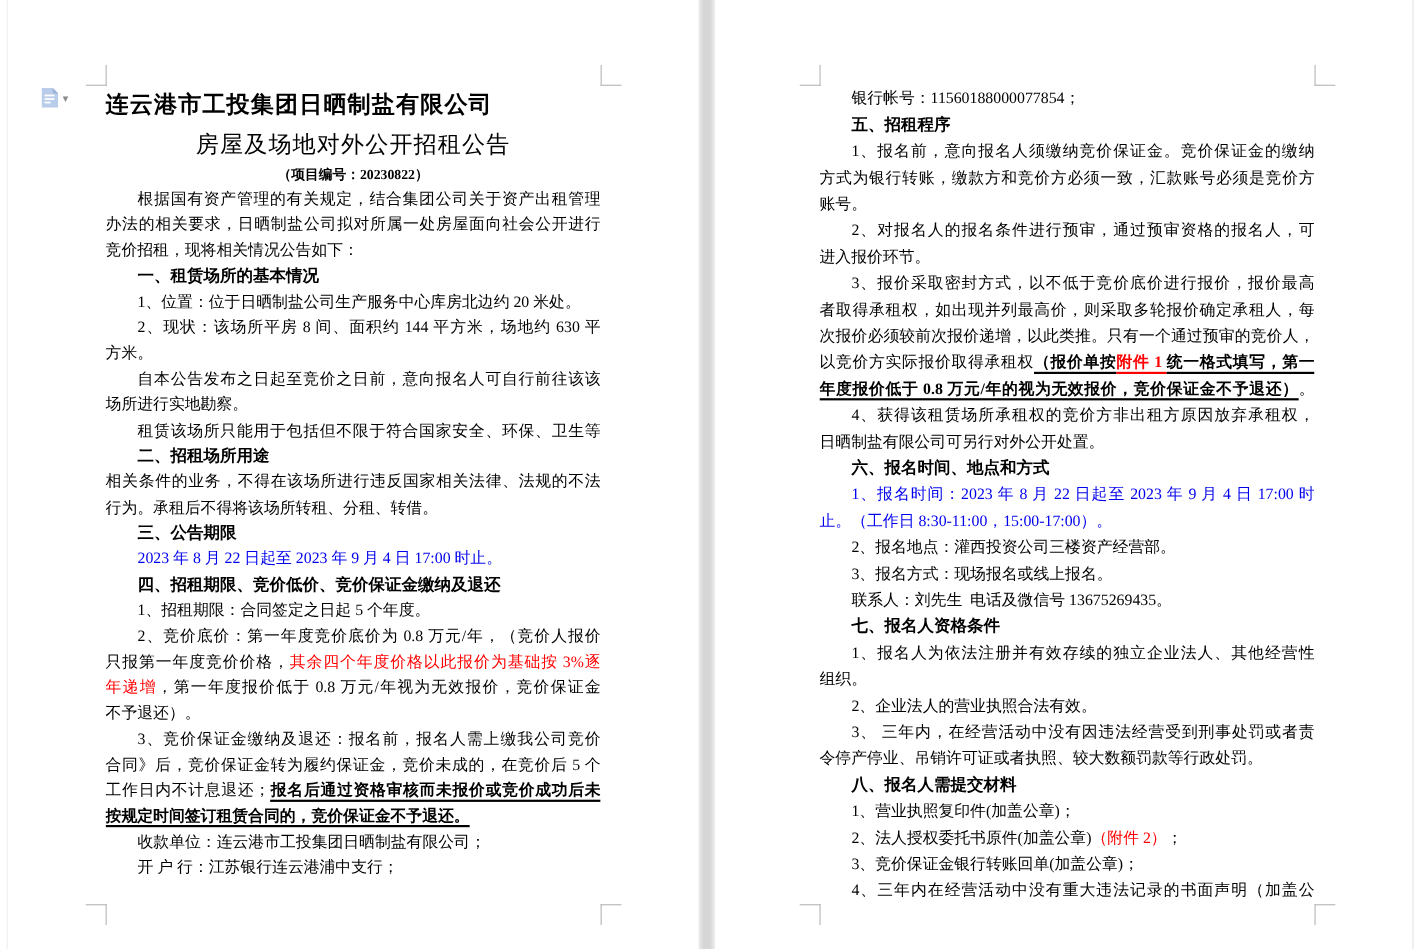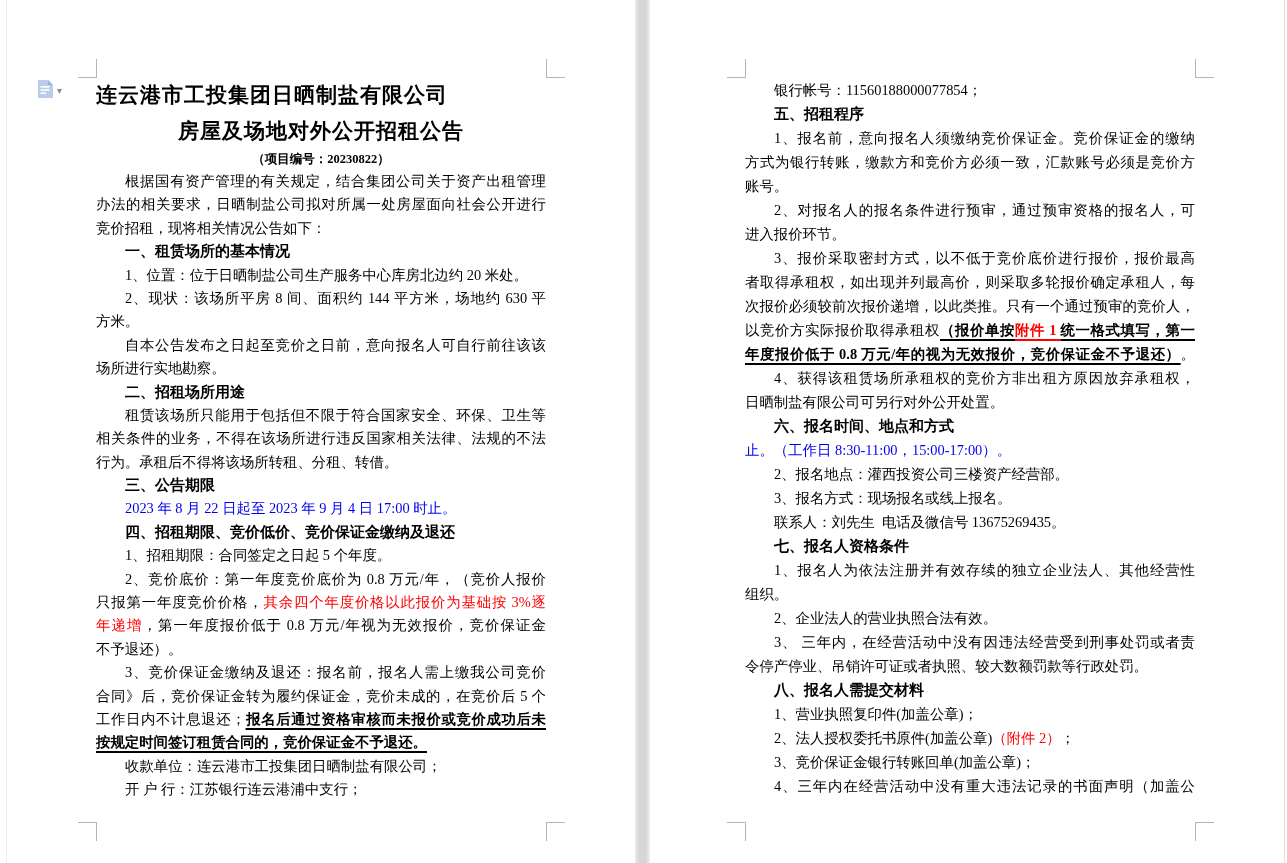--- a/index.html
+++ b/index.html
@@ -11,21 +11,21 @@
   }
   .page{position:absolute;top:0;height:863px;background:var(--pagebg,#ffffff);}
   .page1{left:6px;width:629px;--ml:89px;--lh:23.4px;border-left:1px solid #ededed;}
   .page2{left:650px;width:634px;--ml:95px;--lh:24px;border-right:1px solid #e3e3e3;}
   .gap{
     position:absolute;top:0;left:635px;width:15px;height:863px;
     background:linear-gradient(to right,#ececec,var(--gap,#d6d6d6) 30%,var(--gap,#d6d6d6) 70%,#efefef);
   }
   .content{position:absolute;top:0;left:var(--ml);width:450px;}
   .t1{margin-top:76px;height:38px;line-height:38px;text-align:left;font-weight:bold;font-size:21px;letter-spacing:1px;}
-  .t2{height:36px;line-height:34px;text-align:center;font-weight:bold;font-size:21px;letter-spacing:1px;}
+  .t2{height:36px;line-height:34px;text-align:center;font-weight:normal;font-size:21px;letter-spacing:1px;}
   .sub{height:20px;line-height:18px;text-align:center;font-weight:bold;font-size:12.5px;}
   .body{font-size:14.4px;}
   .page2 .body{margin-top:78px;}
   .ln{height:var(--lh);line-height:var(--lh);overflow:hidden;white-space:pre-wrap;}
   .ln.ind{text-indent:29px;}
   .ln.full{text-align:justify;text-align-last:justify;}
   .run-n{}
   .run-h{font-weight:bold;font-size:15px;}
   .run-r{color:var(--red,#ff0000);}
   .run-b{color:var(--blue,#0000ee);}
@@ -75,22 +75,22 @@
       <div class="body">
           <div class="ln ind full"><span class="run-n">根据国有资产管理的有关规定，结合集团公司关于资产出租管理</span></div>
           <div class="ln full"><span class="run-n">办法的相关要求，日晒制盐公司拟对所属一处房屋面向社会公开进行</span></div>
           <div class="ln"><span class="run-n">竞价招租，现将相关情况公告如下：</span></div>
           <div class="ln ind"><span class="run-h">一、租赁场所的基本情况</span></div>
           <div class="ln ind"><span class="run-n">1、位置：位于日晒制盐公司生产服务中心库房北边约 20 米处。</span></div>
           <div class="ln ind full"><span class="run-n">2、现状：该场所平房 8 间、面积约 144 平方米，场地约 630 平</span></div>
           <div class="ln"><span class="run-n">方米。</span></div>
           <div class="ln ind full"><span class="run-n">自本公告发布之日起至竞价之日前，意向报名人可自行前往该该</span></div>
           <div class="ln"><span class="run-n">场所进行实地勘察。</span></div>
+          <div class="ln ind full"><span class="run-n">租赁该场所只能用于包括但不限于符合国家安全、环保、卫生等</span></div>
           <div class="ln ind"><span class="run-h">二、招租场所用途</span></div>
-          <div class="ln ind full"><span class="run-n">租赁该场所只能用于包括但不限于符合国家安全、环保、卫生等</span></div>
           <div class="ln full"><span class="run-n">相关条件的业务，不得在该场所进行违反国家相关法律、法规的不法</span></div>
           <div class="ln"><span class="run-n">行为。承租后不得将该场所转租、分租、转借。</span></div>
           <div class="ln ind"><span class="run-h">三、公告期限</span></div>
           <div class="ln ind"><span class="run-b">2023 年 8 月 22 日起至 2023 年 9 月 4 日 17:00 时止。</span></div>
           <div class="ln ind"><span class="run-h">四、招租期限、竞价低价、竞价保证金缴纳及退还</span></div>
           <div class="ln ind"><span class="run-n">1、招租期限：合同签定之日起 5 个年度。</span></div>
           <div class="ln ind full"><span class="run-n">2、竞价底价：第一年度竞价底价为 0.8 万元/年，（竞价人报价</span></div>
           <div class="ln full"><span class="run-n">只报第一年度竞价价格，</span><span class="run-r">其余四个年度价格以此报价为基础按 3%逐</span></div>
           <div class="ln full"><span class="run-r">年递增</span><span class="run-n">，第一年度报价低于 0.8 万元/年视为无效报价，竞价保证金</span></div>
           <div class="ln"><span class="run-n">不予退还）。</span></div>
@@ -122,20 +122,21 @@
           <div class="ln ind full"><span class="run-n">2、对报名人的报名条件进行预审，通过预审资格的报名人，可</span></div>
           <div class="ln"><span class="run-n">进入报价环节。</span></div>
           <div class="ln ind full"><span class="run-n">3、报价采取密封方式，以不低于竞价底价进行报价，报价最高</span></div>
           <div class="ln full"><span class="run-n">者取得承租权，如出现并列最高价，则采取多轮报价确定承租人，每</span></div>
           <div class="ln full"><span class="run-n">次报价必须较前次报价递增，以此类推。只有一个通过预审的竞价人，</span></div>
           <div class="ln full"><span class="run-n">以竞价方实际报价取得承租权</span><span class="run-u">（报价单按</span><span class="run-x">附件 1 </span><span class="run-u">统一格式填写，第一</span></div>
           <div class="ln full"><span class="run-u">年度报价低于 0.8 万元/年的视为无效报价，竞价保证金不予退还）</span><span class="run-n">。</span></div>
           <div class="ln ind full"><span class="run-n">4、获得该租赁场所承租权的竞价方非出租方原因放弃承租权，</span></div>
           <div class="ln"><span class="run-n">日晒制盐有限公司可另行对外公开处置。</span></div>
           <div class="ln ind"><span class="run-h">六、报名时间、地点和方式</span></div>
+          <div class="ln ind full"><span class="run-b">1、报名时间：2023 年 8 月 22 日起至 2023 年 9 月 4 日 17:00 时</span></div>
           <div class="ln"><span class="run-b">止。（工作日 8:30-11:00，15:00-17:00）。</span></div>
           <div class="ln ind"><span class="run-n">2、报名地点：灌西投资公司三楼资产经营部。</span></div>
           <div class="ln ind"><span class="run-n">3、报名方式：现场报名或线上报名。</span></div>
           <div class="ln ind"><span class="run-n">联系人：刘先生  电话及微信号 13675269435。</span></div>
           <div class="ln ind"><span class="run-h">七、报名人资格条件</span></div>
           <div class="ln ind full"><span class="run-n">1、报名人为依法注册并有效存续的独立企业法人、其他经营性</span></div>
           <div class="ln"><span class="run-n">组织。</span></div>
           <div class="ln ind"><span class="run-n">2、企业法人的营业执照合法有效。</span></div>
           <div class="ln ind full"><span class="run-n">3、 三年内，在经营活动中没有因违法经营受到刑事处罚或者责</span></div>
           <div class="ln"><span class="run-n">令停产停业、吊销许可证或者执照、较大数额罚款等行政处罚。</span></div>

